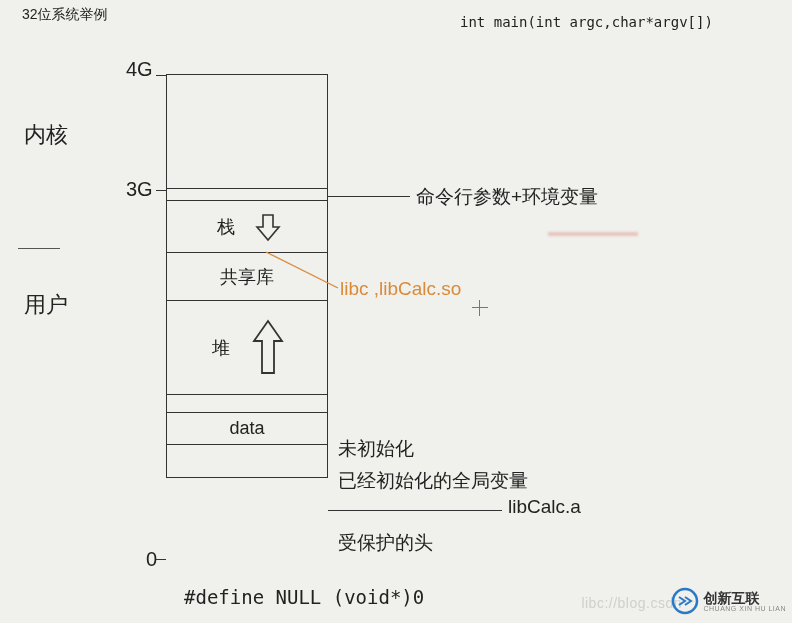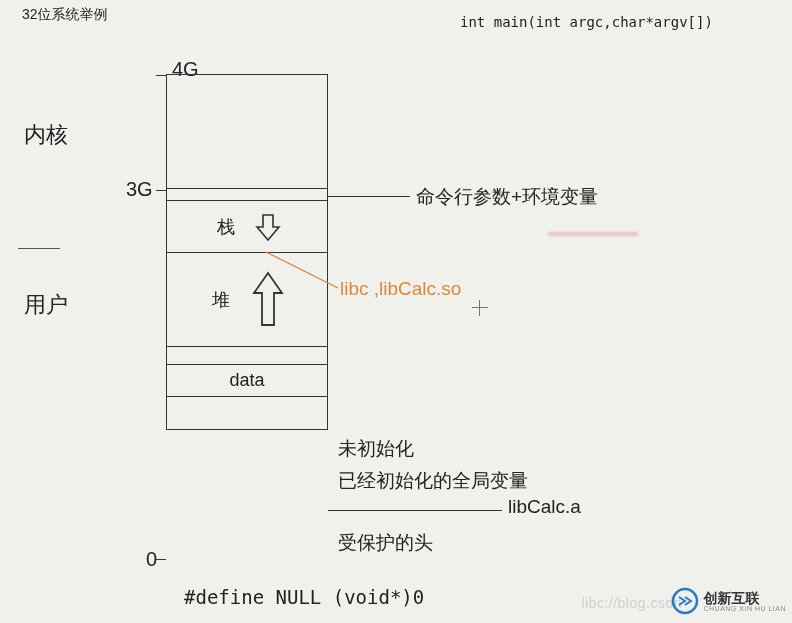--- a/index.html
+++ b/index.html
@@ -100,21 +100,21 @@
 </head>
 <body>
 
 <div class="heading" style="left:22px; top:6px;">32位系统举例</div>
 <div class="heading code-text" style="left:460px; top:14px;">int main(int argc,char*argv[])</div>
 
 <div class="side-label" style="left:24px; top:120px;">内核</div>
 <div class="side-label" style="left:24px; top:290px;">用户</div>
 <div class="small-dash" style="left:18px; top:248px; width:42px;"></div>
 
-<div class="axis-label" style="left:126px; top:58px;margin-left:46px;">4G</div>
+<div class="axis-label" style="left:126px; top:58px;">4G</div>
 <div class="axis-label" style="left:126px; top:178px;">3G</div>
 <div class="axis-label" style="left:146px; top:548px;">0</div>
 
 <div class="tick" style="left:156px; top:75px; width:10px;"></div>
 <div class="tick" style="left:156px; top:190px; width:10px;"></div>
 <div class="tick" style="left:156px; top:559px; width:10px;"></div>
 
 <div class="mem">
 
   <div class="seg" style="height:114px;"></div>
@@ -123,20 +123,23 @@
 
   <div class="seg" style="height:52px;">
     <span class="seg-text">栈</span>
     <span class="arrow arrow-down-hollow">
       <svg viewBox="0 0 30 30">
           <path d="M10 3 H20 V15 H26 L15 28 L4 15 H10 Z" fill="none" stroke="#333" stroke-width="1.6"></path>
         </svg>
     </span>
   </div>
 
+  <div class="seg" style="height:48px;">
+    <span class="seg-text">共享库</span>
+  </div>
 
   <div class="seg" style="height:94px;">
     <span class="seg-text">堆</span>
     <span class="arrow arrow-up-hollow">
       <svg viewBox="0 0 40 62">
           <path d="M20 4 L34 24 H26 V56 H14 V24 H6 Z" fill="none" stroke="#333" stroke-width="1.8"></path>
         </svg>
     </span>
   </div>
 

